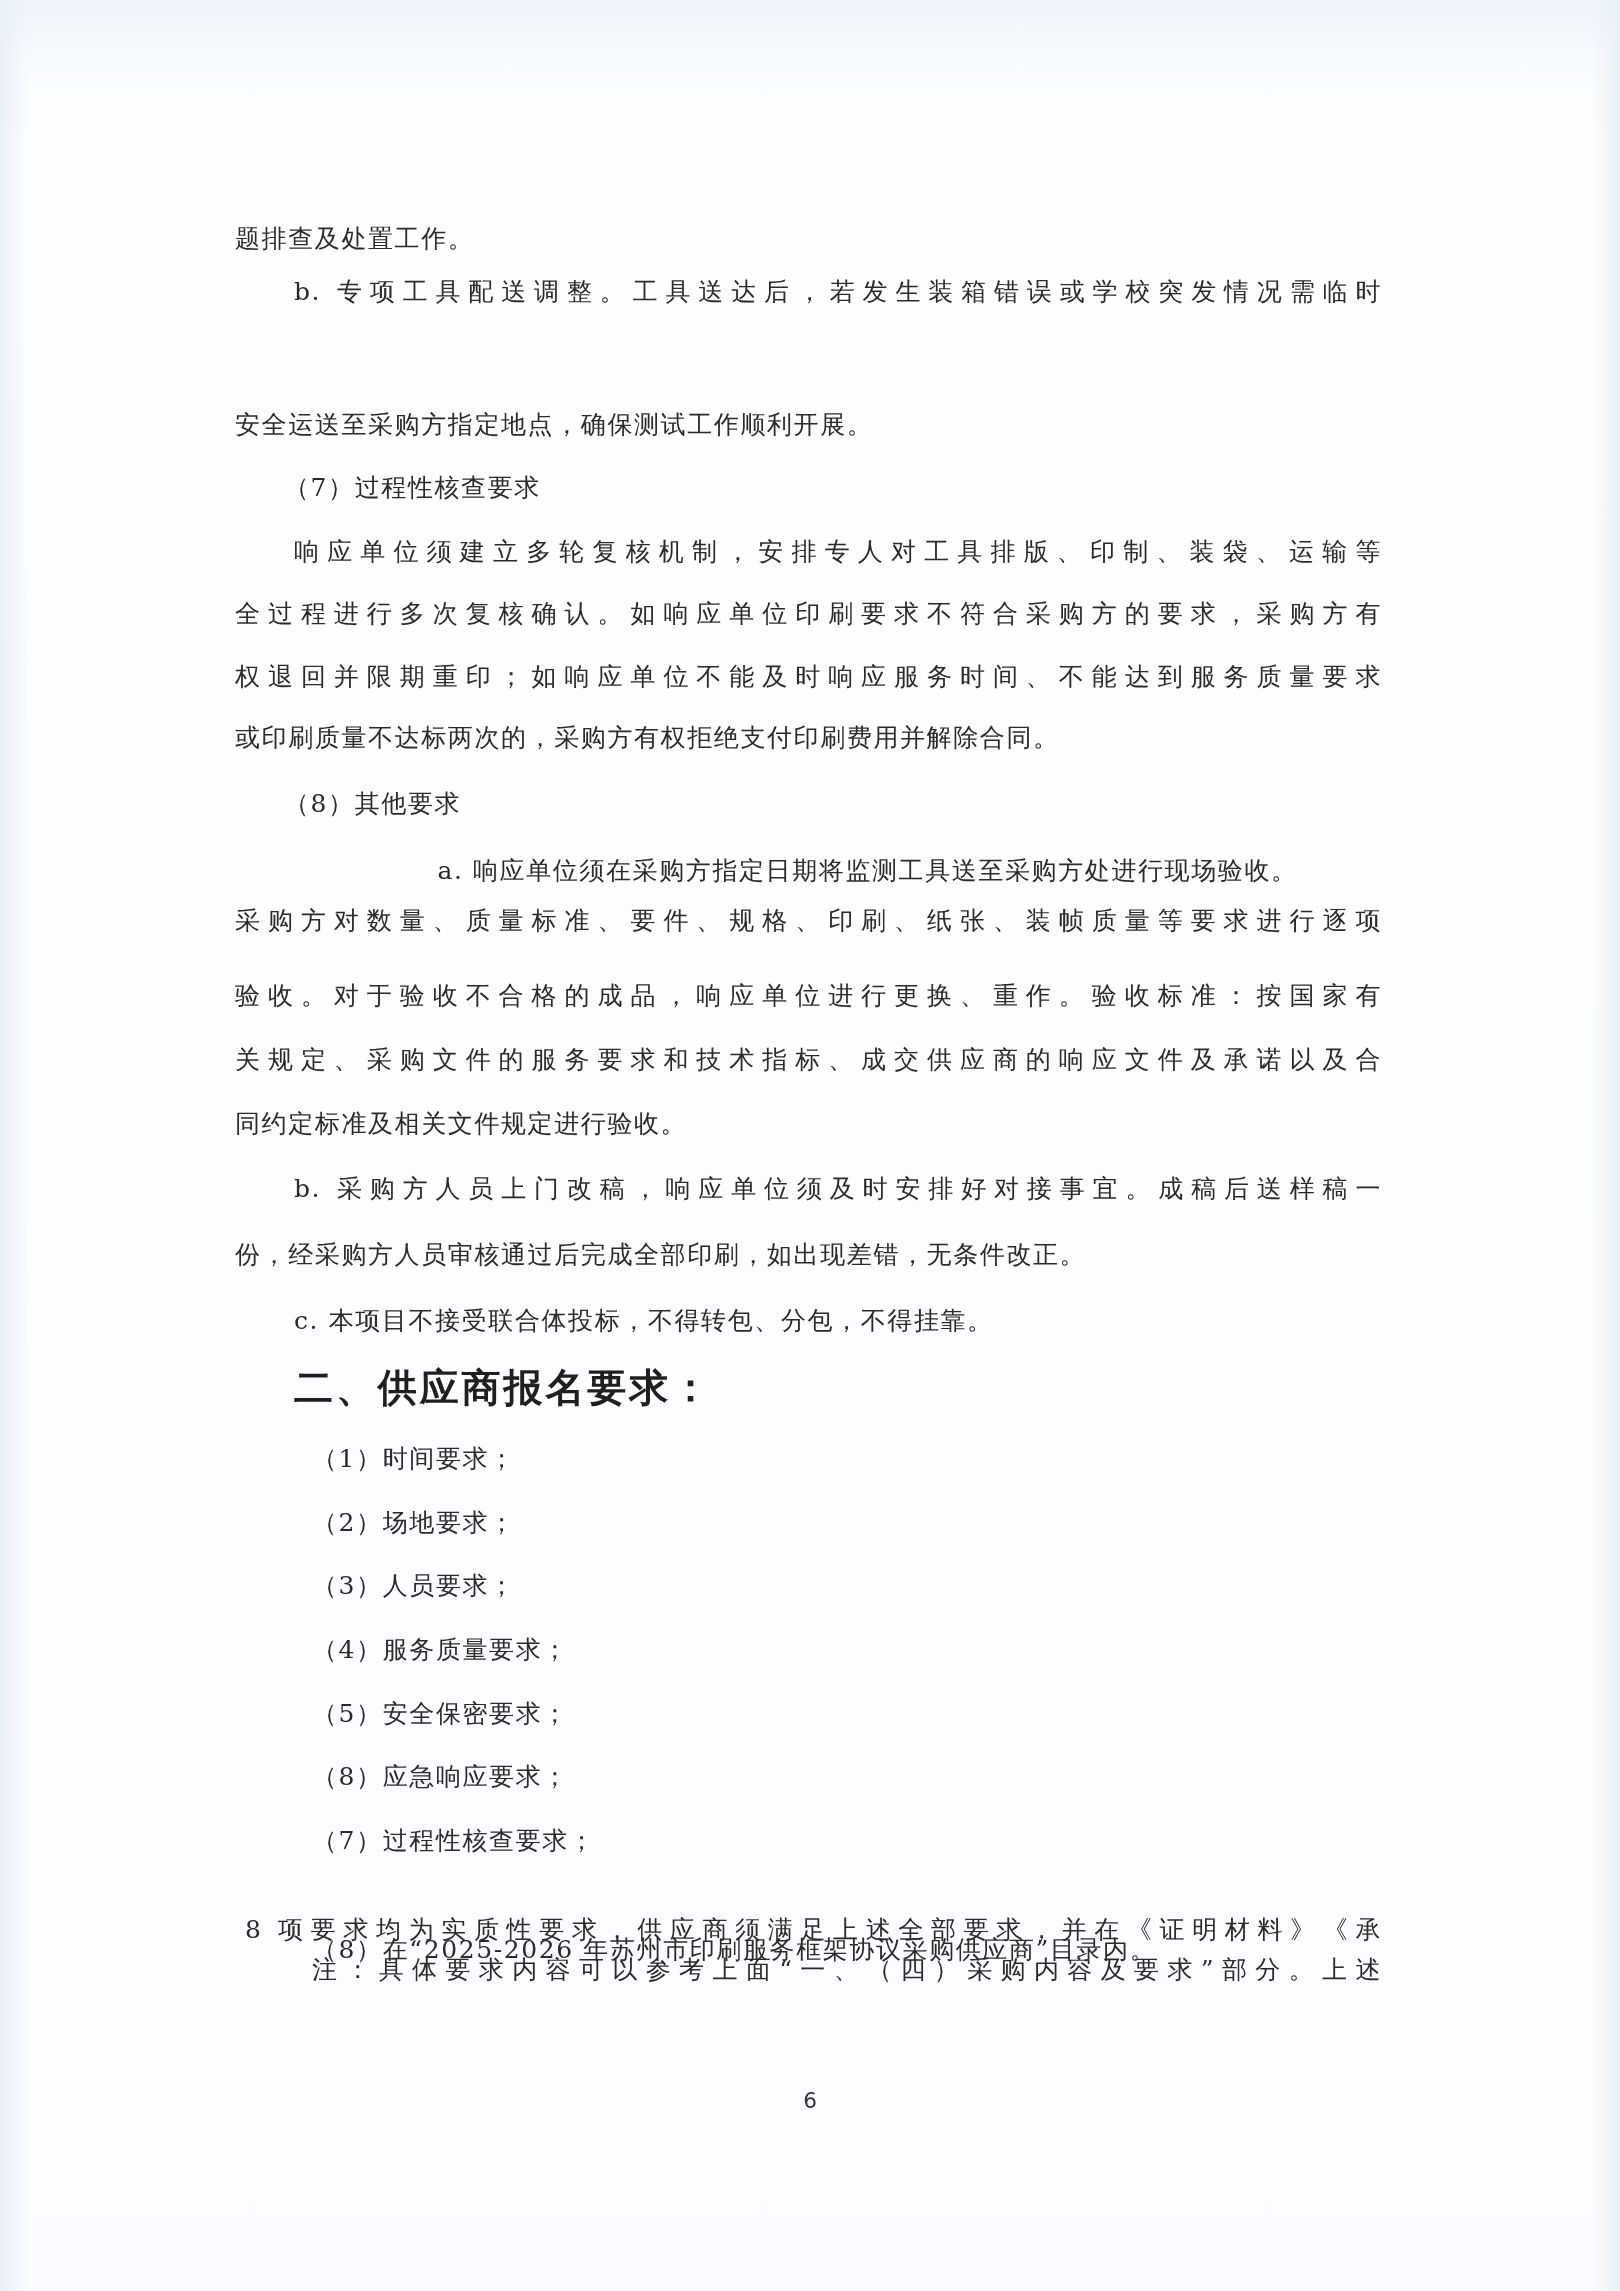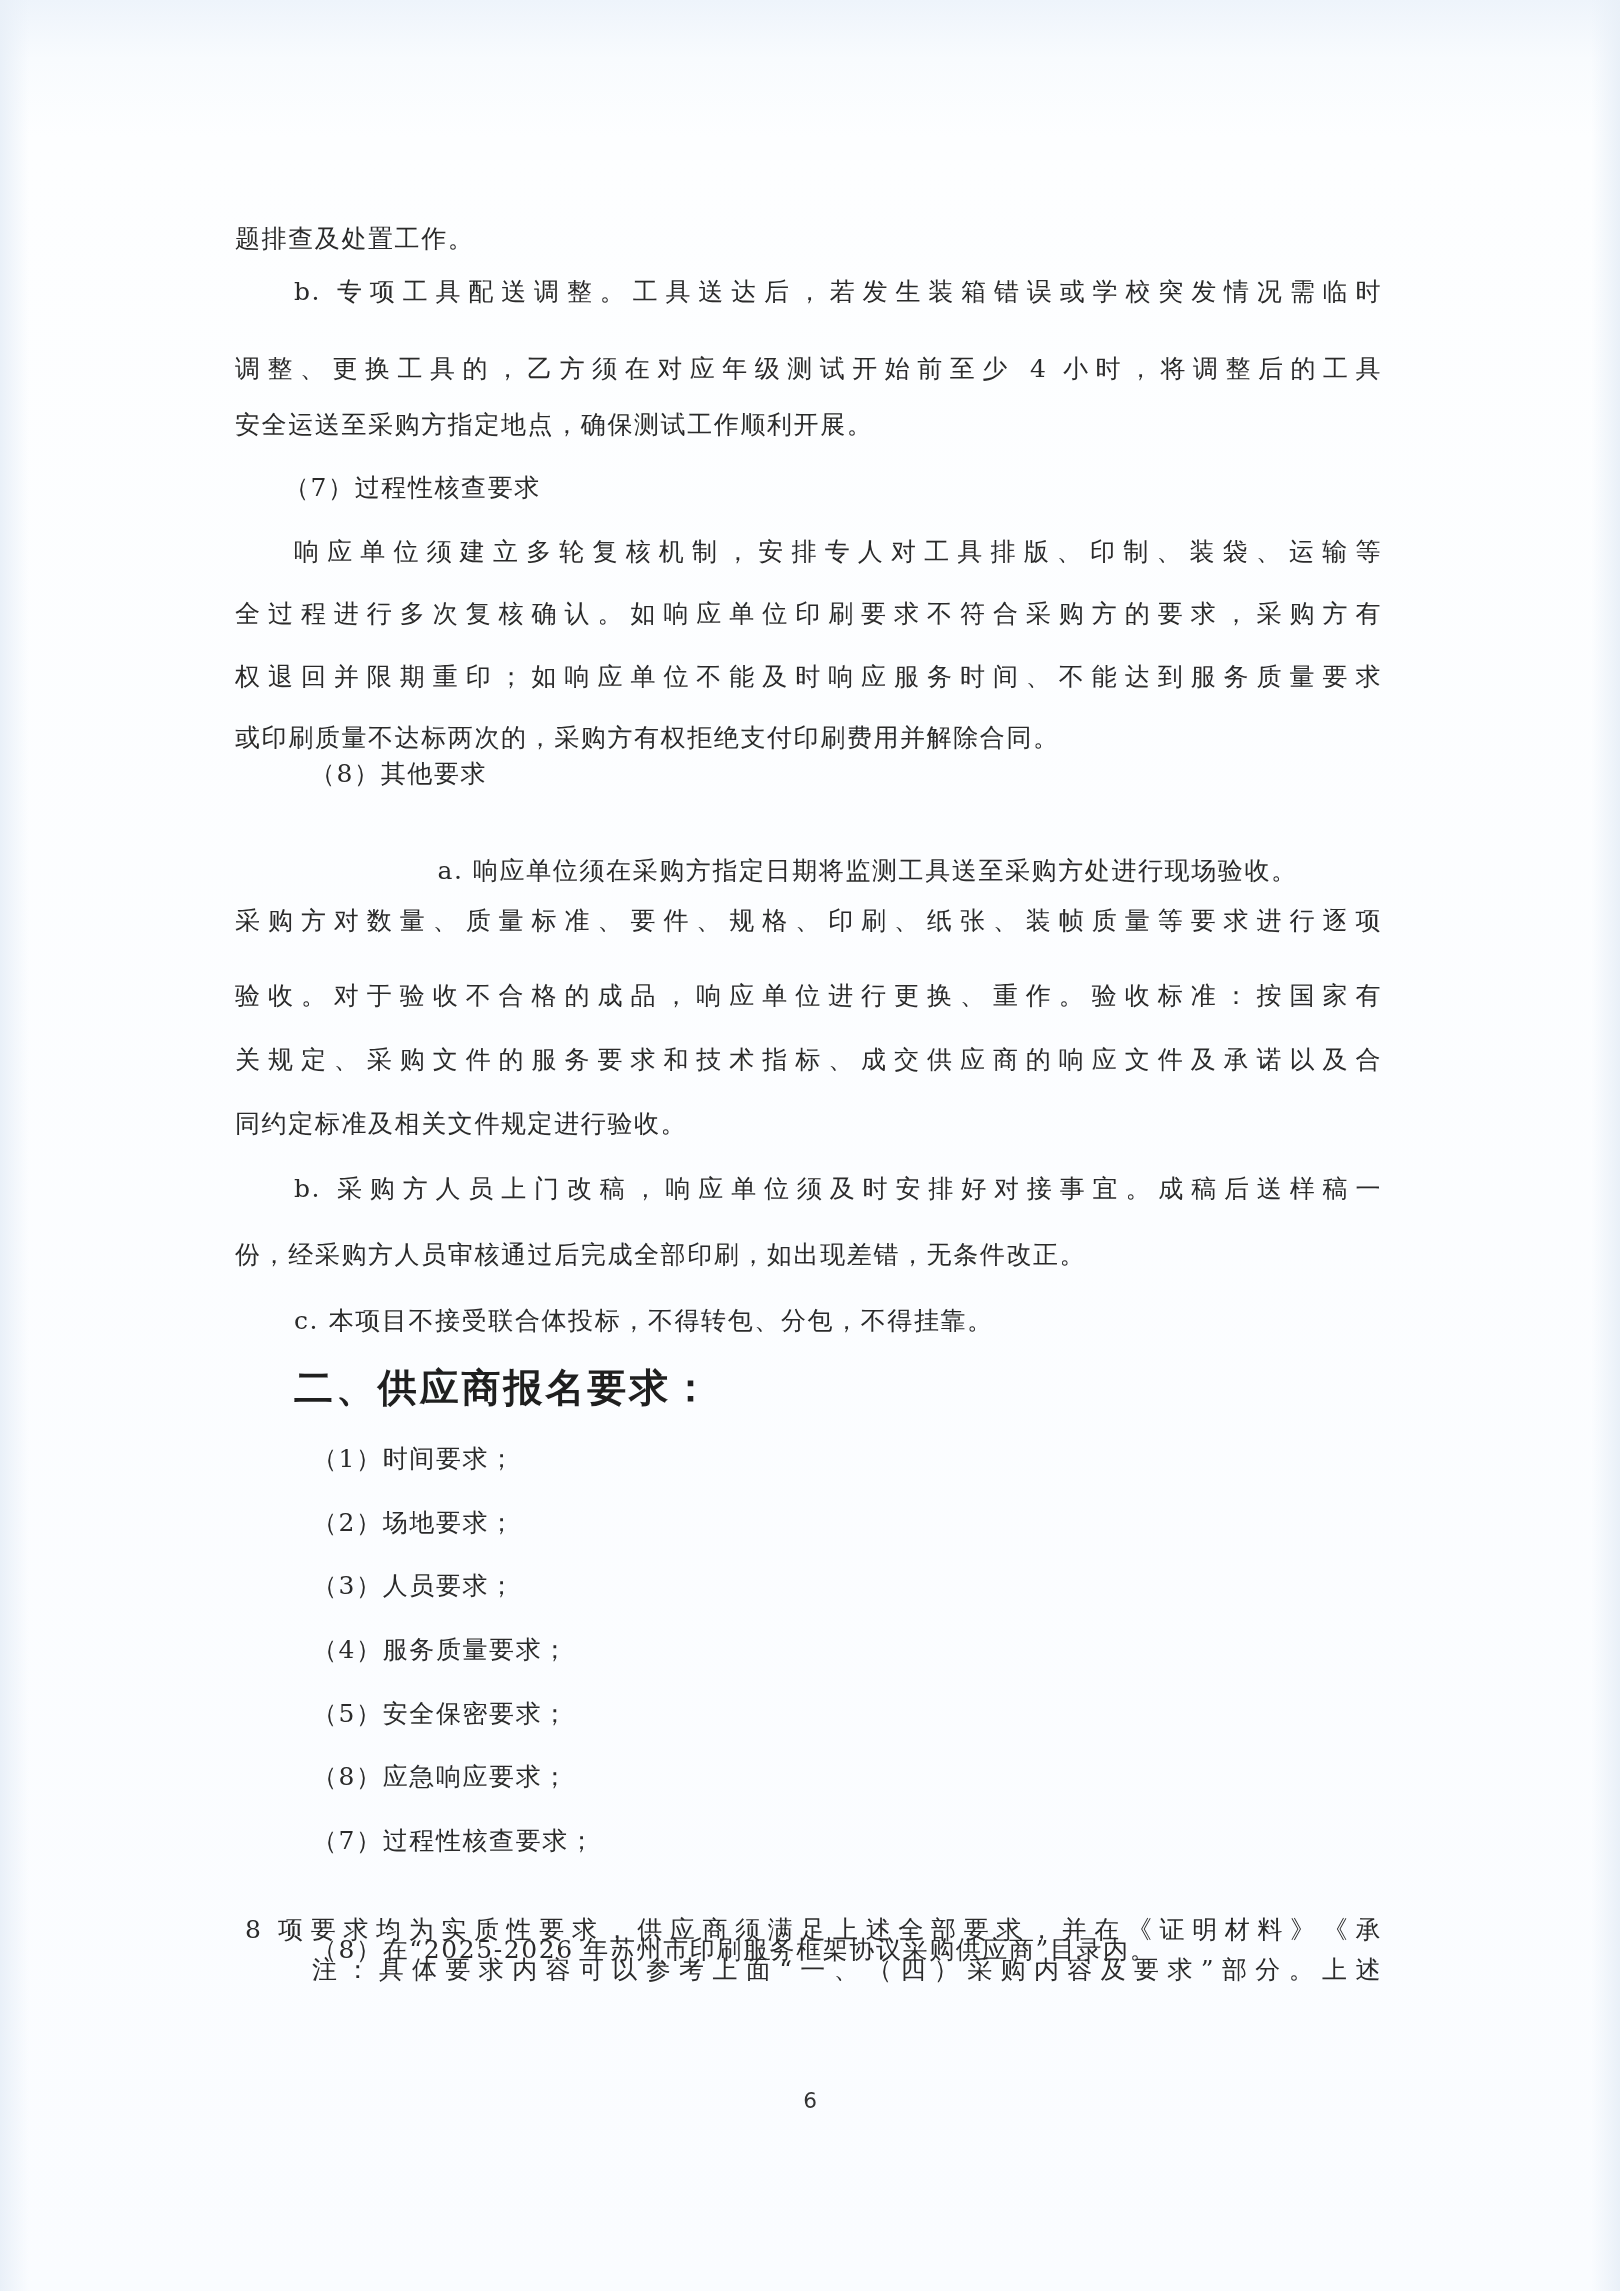--- a/index.html
+++ b/index.html
@@ -60,30 +60,29 @@
 </head>
 <body>
 
 <div class="page">
   <div class="scan-edge-left"></div>
   <div class="scan-edge-right"></div>
 
   <div class="line" style="top:217px;">题排查及处置工作。</div>
 
   <div class="line indent just" style="top:270px; width:1088px;">b. 专项工具配送调整。工具送达后，若发生装箱错误或学校突发情况需临时</div>
-  <div class="line just" style="top:347px;">调整、更换工具的，乙方须在对应年级测试开始前至少 4 小时，将调整后的工具</div>
   <div class="line" style="top:403px;">安全运送至采购方指定地点，确保测试工作顺利开展。</div>
 
   <div class="line" style="top:466px; left:284px;">（7）过程性核查要求</div>
   <div class="line indent just" style="top:530px; width:1088px;">响应单位须建立多轮复核机制，安排专人对工具排版、印制、装袋、运输等</div>
   <div class="line just" style="top:592px;">全过程进行多次复核确认。如响应单位印刷要求不符合采购方的要求，采购方有</div>
   <div class="line just" style="top:655px;">权退回并限期重印；如响应单位不能及时响应服务时间、不能达到服务质量要求</div>
   <div class="line" style="top:716px;">或印刷质量不达标两次的，采购方有权拒绝支付印刷费用并解除合同。</div>
 
-  <div class="line" style="top:752px; left:284px;margin-left:26px;">（8）其他要求</div>
+  <div class="line" style="top:782px; left:284px;">（8）其他要求</div>
   <div class="line indent" style="top:849px;text-align:center;">a. 响应单位须在采购方指定日期将监测工具送至采购方处进行现场验收。</div>
   <div class="line just" style="top:899px;">采购方对数量、质量标准、要件、规格、印刷、纸张、装帧质量等要求进行逐项</div>
   <div class="line just" style="top:974px;">验收。对于验收不合格的成品，响应单位进行更换、重作。验收标准：按国家有</div>
   <div class="line just" style="top:1038px;">关规定、采购文件的服务要求和技术指标、成交供应商的响应文件及承诺以及合</div>
   <div class="line" style="top:1102px;">同约定标准及相关文件规定进行验收。</div>
   <div class="line indent just" style="top:1167px; width:1088px;">b. 采购方人员上门改稿，响应单位须及时安排好对接事宜。成稿后送样稿一</div>
   <div class="line" style="top:1233px;">份，经采购方人员审核通过后完成全部印刷，如出现差错，无条件改正。</div>
   <div class="line indent" style="top:1299px;">c. 本项目不接受联合体投标，不得转包、分包，不得挂靠。</div>
 
   <div class="heading" style="top:1363px;">二、供应商报名要求：</div>

